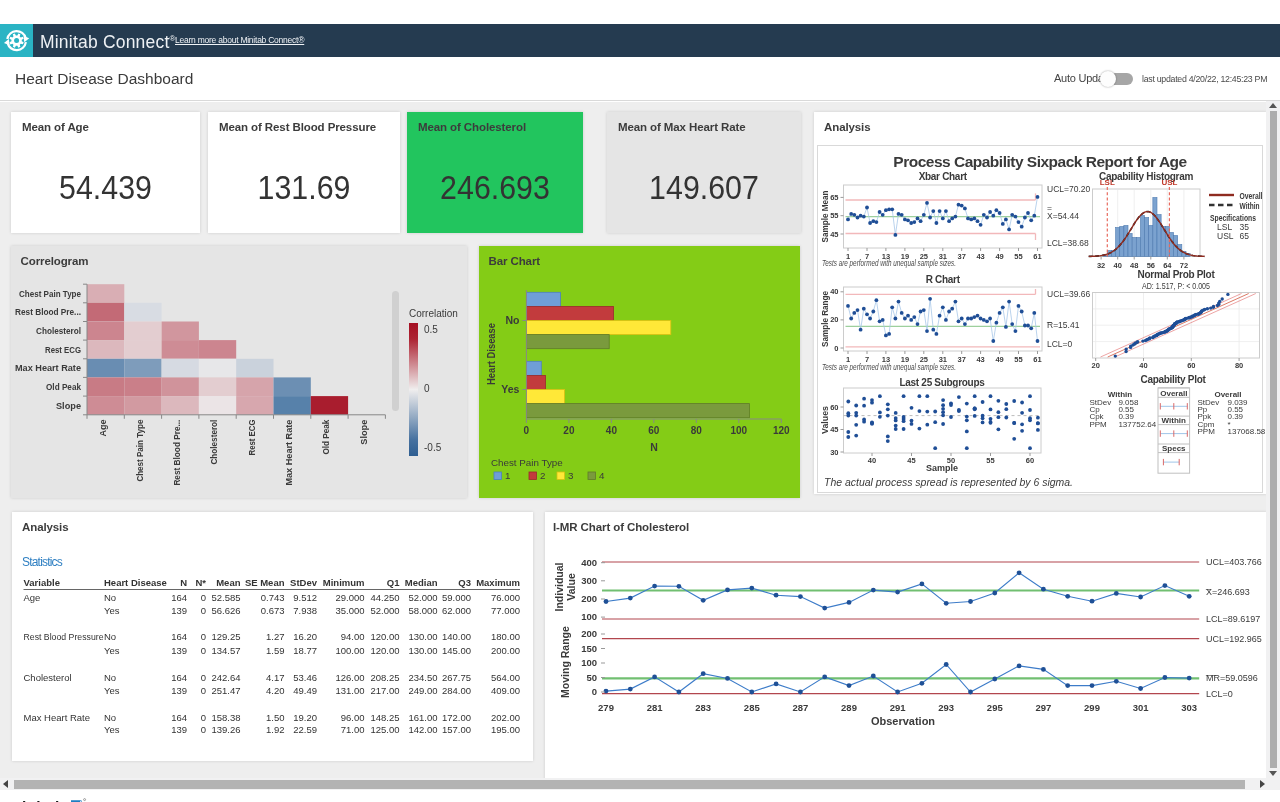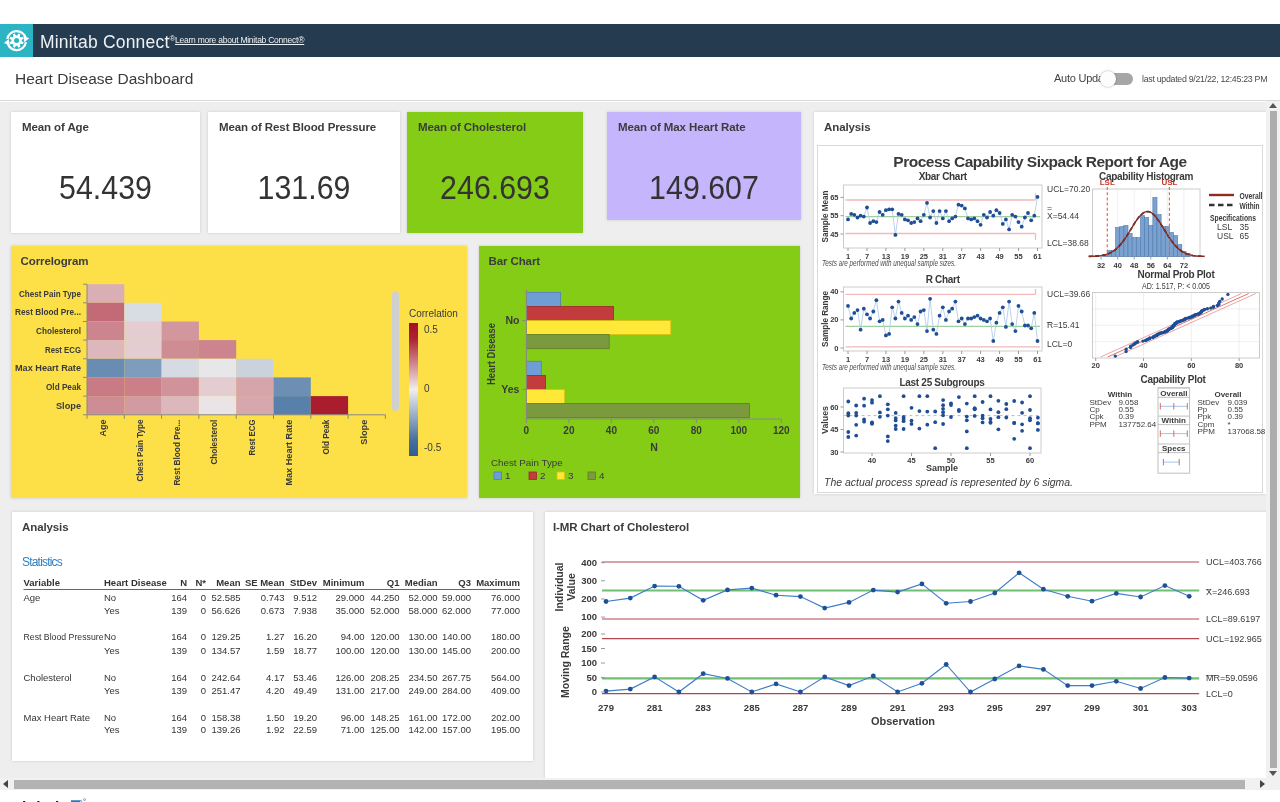--- a/index.html
+++ b/index.html
@@ -21,36 +21,36 @@
 </svg>
     </div>
   <div style="position:absolute;left:40px;top:6.4px;font-size:17.5px;line-height:17.5px;color:#eef1f4;letter-spacing:0.2px">Minitab Connect<span style="font-size:8px;vertical-align:7px">®</span></div>
   <div style="position:absolute;left:175px;top:11.6px;font-size:8.5px;line-height:8.5px;color:#f0f3f6;text-decoration:underline;white-space:nowrap;letter-spacing:-0.24px">Learn more about Minitab Connect®</div>
 
   <div style="position:absolute;left:0;top:33px;width:1280px;height:44px;background:#fff;border-bottom:1px solid #d9d9d9"></div>
   <div style="position:absolute;left:15px;top:46.7px;font-size:15.5px;line-height:15.5px;color:#3a3a3a">Heart Disease Dashboard</div>
   <div style="position:absolute;left:1054px;top:48.6px;font-size:11px;line-height:11px;color:#444;letter-spacing:-0.25px">Auto Update</div>
   <div style="position:absolute;left:1103px;top:49px;width:30px;height:12px;border-radius:6px;background:#a6a6a6"></div>
   <div style="position:absolute;left:1100px;top:47px;width:16px;height:16px;border-radius:8px;background:#fdfdfd;box-shadow:0 0 2px rgba(0,0,0,0.4)"></div>
-  <div style="position:absolute;left:1142px;top:50.5px;font-size:8.8px;line-height:8.8px;color:#4a4a4a;white-space:nowrap;letter-spacing:-0.28px">last updated 9/21/22, 12:45:23 PM</div>
+  <div style="position:absolute;left:1142px;top:50.5px;font-size:8.8px;line-height:8.8px;color:#4a4a4a;white-space:nowrap;letter-spacing:-0.28px">last updated 4/20/22, 12:45:23 PM</div>
 
   <div style="position:absolute;left:0;top:78px;width:1280px;height:676px;background:#eeeeee"></div>
   <div style="position:absolute;left:11px;top:88px;width:189px;height:121px;background:#fff;box-shadow:0 0 3px rgba(0,0,0,0.14)">
       <div style="position:absolute;left:11px;top:9px;font-size:11.5px;font-weight:bold;color:#3c3c3c;letter-spacing:-0.1px;white-space:nowrap">Mean of Age</div>
       <div style="position:absolute;left:0;top:58px;width:100%;text-align:center;font-size:33px;line-height:36px;color:#333;transform:scaleX(0.92)">54.439</div>
     </div>
     <div style="position:absolute;left:208px;top:88px;width:192px;height:121px;background:#fff;box-shadow:0 0 3px rgba(0,0,0,0.14)">
       <div style="position:absolute;left:11px;top:9px;font-size:11.5px;font-weight:bold;color:#3c3c3c;letter-spacing:-0.1px;white-space:nowrap">Mean of Rest Blood Pressure</div>
       <div style="position:absolute;left:0;top:58px;width:100%;text-align:center;font-size:33px;line-height:36px;color:#333;transform:scaleX(0.92)">131.69</div>
     </div>
-    <div style="position:absolute;left:407px;top:88px;width:176px;height:121px;background:#84cc16;box-shadow:0 0 3px rgba(0,0,0,0.14)">
+    <div style="position:absolute;left:407px;top:88px;width:176px;height:121px;background:#22c55e;box-shadow:0 0 3px rgba(0,0,0,0.14)">
       <div style="position:absolute;left:11px;top:9px;font-size:11.5px;font-weight:bold;color:#3c3c3c;letter-spacing:-0.1px;white-space:nowrap">Mean of Cholesterol</div>
       <div style="position:absolute;left:0;top:58px;width:100%;text-align:center;font-size:33px;line-height:36px;color:#333;transform:scaleX(0.92)">246.693</div>
     </div>
-    <div style="position:absolute;left:607px;top:88px;width:194px;height:108px;background:#c4b5fd;box-shadow:0 0 3px rgba(0,0,0,0.14)">
+    <div style="position:absolute;left:607px;top:88px;width:194px;height:121px;background:#e5e5e5;box-shadow:0 0 3px rgba(0,0,0,0.14)">
       <div style="position:absolute;left:11px;top:9px;font-size:11.5px;font-weight:bold;color:#3c3c3c;letter-spacing:-0.1px;white-space:nowrap">Mean of Max Heart Rate</div>
       <div style="position:absolute;left:0;top:58px;width:100%;text-align:center;font-size:33px;line-height:36px;color:#333;transform:scaleX(0.92)">149.607</div>
     </div>
   <div style="position:absolute;left:814px;top:88px;width:452.5px;height:382px;background:#fff;box-shadow:0 0 3px rgba(0,0,0,0.14)">
       <div style="position:absolute;left:10px;top:9px;font-size:11.5px;font-weight:bold;color:#3c3c3c;letter-spacing:-0.1px;white-space:nowrap">Analysis</div>
       <svg width="452" height="382" viewBox="814 88 452 382" style="position:absolute;left:0;top:0">
         <rect x="817.5" y="121.5" width="445" height="347" fill="#ffffff" stroke="#d9d9d9"></rect>
         <text x="1040" y="143" font-size="15.5" font-weight="bold" fill="#3a3a3a" text-anchor="middle" letter-spacing="-0.5">Process Capability Sixpack Report for Age</text>
         <text x="942.7" y="156" font-size="10" font-weight="bold" fill="#3a3a3a" text-anchor="middle" letter-spacing="-0.3">Xbar Chart</text>
         <text x="1146" y="156" font-size="10" font-weight="bold" fill="#3a3a3a" text-anchor="middle" letter-spacing="-0.3">Capability Histogram</text>
@@ -616,21 +616,21 @@
         <line x1="1187.3" y1="406.40000000000003" x2="1187.3" y2="412.8" stroke="#d96868" stroke-width="1"></line>
         <line x1="1158.0" y1="420.0" x2="1189.6" y2="420.0" stroke="#c0c0c0"></line>
         <line x1="1158.0" y1="428.6" x2="1189.6" y2="428.6" stroke="#c0c0c0"></line>
         <text x="1173.8" y="427.1" font-size="8" font-weight="bold" fill="#3a3a3a" text-anchor="middle">Specs</text>
         <line x1="1163.4" y1="438.1" x2="1179.1999999999998" y2="438.1" stroke="#9fc5e8" stroke-width="1"></line>
         <line x1="1163.4" y1="434.90000000000003" x2="1163.4" y2="441.3" stroke="#d96868" stroke-width="1"></line>
         <line x1="1179.2" y1="434.90000000000003" x2="1179.2" y2="441.3" stroke="#d96868" stroke-width="1"></line>
         <text x="824" y="462" font-size="11" font-style="italic" fill="#3a3a3a" textLength="249" lengthAdjust="spacingAndGlyphs">The actual process spread is represented by 6 sigma.</text>
       </svg>
     </div>
-  <div style="position:absolute;left:11px;top:222px;width:456px;height:252px;background:#fde047;box-shadow:0 0 3px rgba(0,0,0,0.14)">
+  <div style="position:absolute;left:11px;top:222px;width:456px;height:252px;background:#e5e5e5;box-shadow:0 0 3px rgba(0,0,0,0.14)">
       <div style="position:absolute;left:9.5px;top:9px;font-size:11.5px;font-weight:bold;color:#3c3c3c;letter-spacing:-0.1px;white-space:nowrap">Correlogram</div>
       <svg width="456" height="252" viewBox="11 222 456 252" style="position:absolute;left:0;top:0">
         <rect x="87.0" y="260.2" width="37.3" height="18.6" fill="rgb(217,174,180)"></rect>
         <rect x="87.0" y="278.8" width="37.3" height="18.6" fill="rgb(195,106,118)"></rect>
         <rect x="124.3" y="278.8" width="37.3" height="18.6" fill="rgb(216,220,227)"></rect>
         <rect x="87.0" y="297.5" width="37.3" height="18.6" fill="rgb(204,133,143)"></rect>
         <rect x="124.3" y="297.5" width="37.3" height="18.6" fill="rgb(227,205,208)"></rect>
         <rect x="161.6" y="297.5" width="37.3" height="18.6" fill="rgb(209,150,158)"></rect>
         <rect x="87.0" y="316.1" width="37.3" height="18.6" fill="rgb(220,184,189)"></rect>
         <rect x="124.3" y="316.1" width="37.3" height="18.6" fill="rgb(227,205,208)"></rect>

